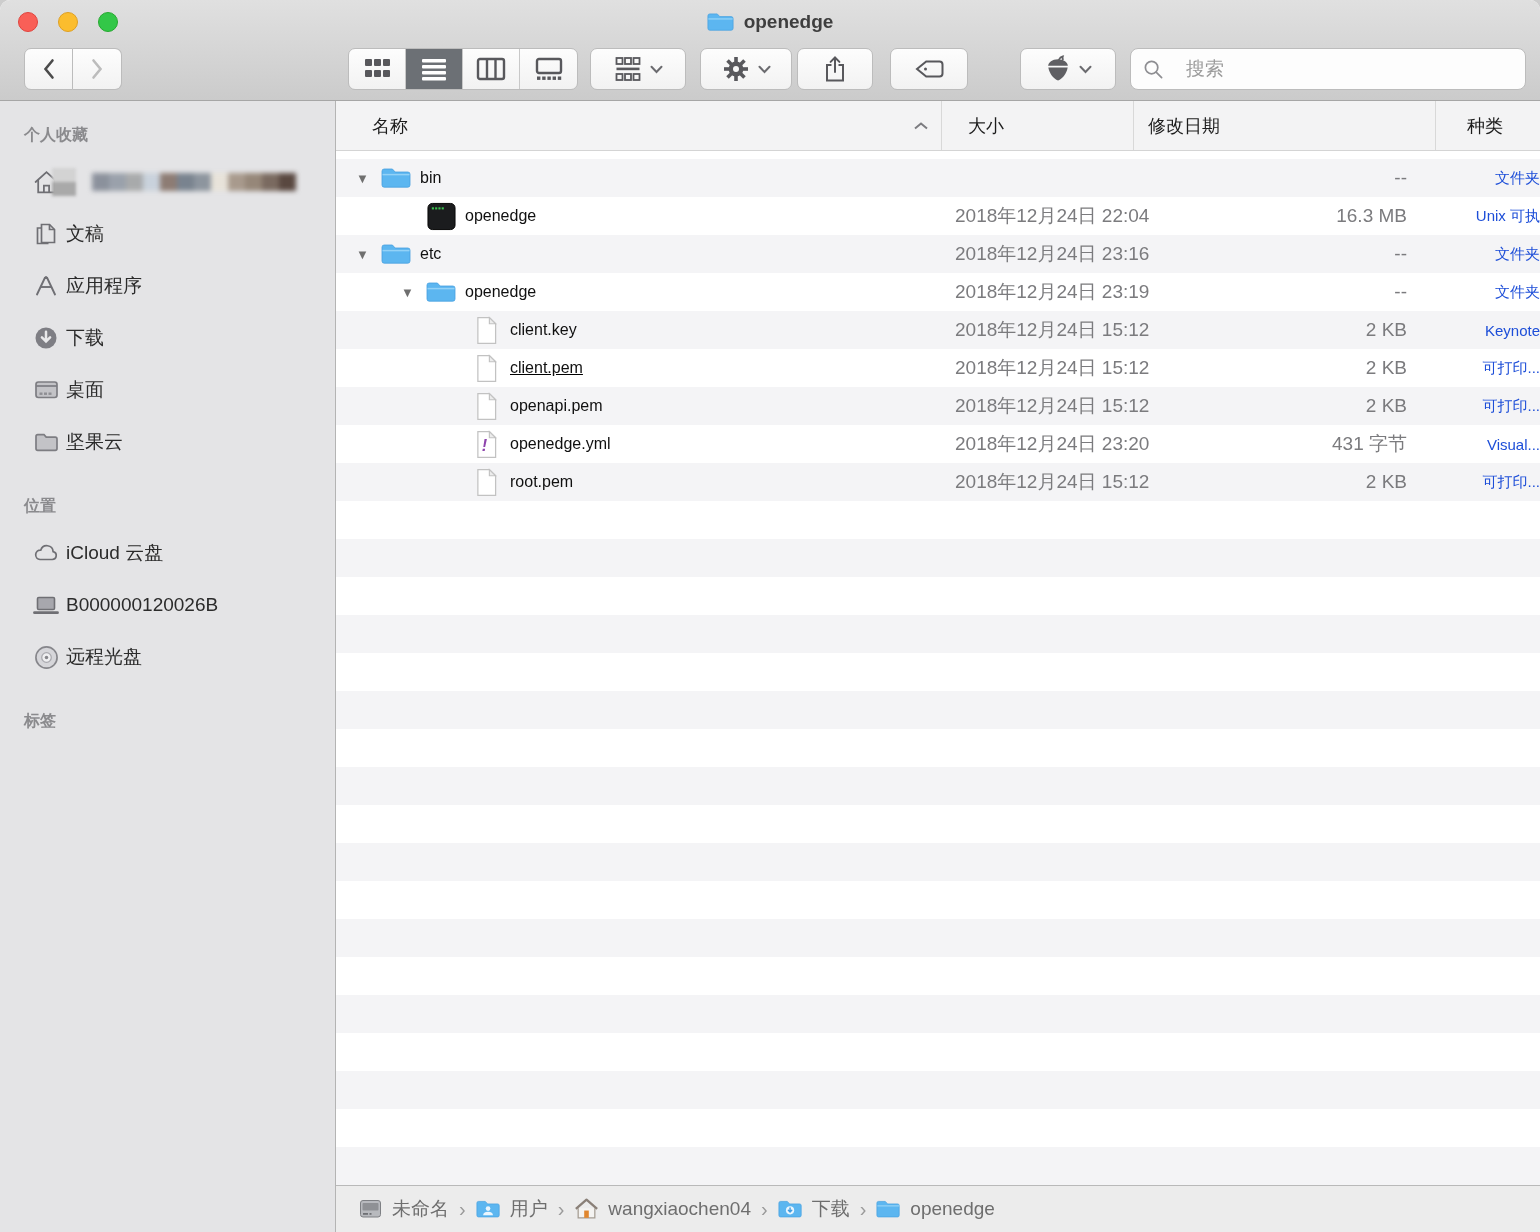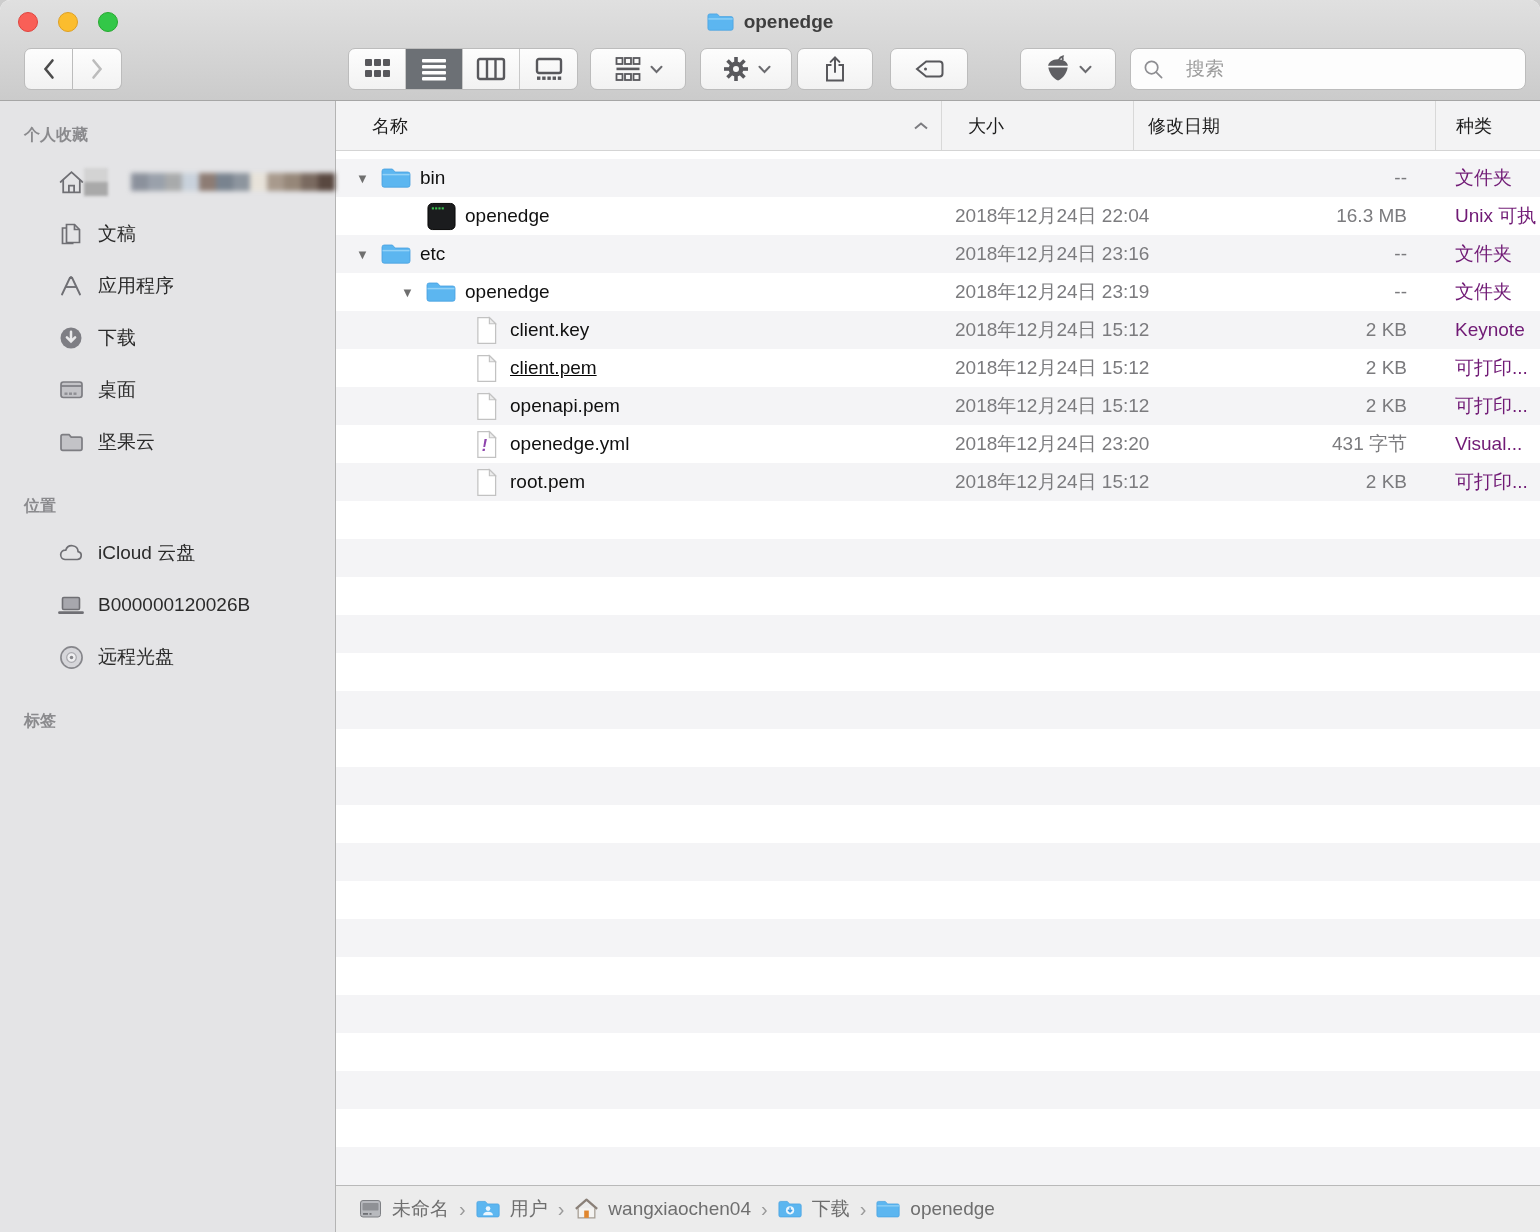--- a/index.html
+++ b/index.html
@@ -38,49 +38,49 @@
     border-radius:8px; display:flex; align-items:center; padding:0 12px; gap:20px; }
   .search input { border:none; outline:none; background:transparent; font-size:19px; flex:1;
     font-family:inherit; color:#333; }
   .search input::placeholder { color:#9b9b9b; }
 
   
   .winbody { flex:1; display:flex; min-height:0; }
   .sidebar { width:336px; background:#e4e4e6; border-right:1px solid #b4b4b4; padding-top:24px; flex:none; }
   .side-label { padding:0 0 10px 24px; font-size:16px; font-weight:600; color:#8a8a8d; }
   .side-label.later { margin-top:28px; }
-  .side-item { height:52px; display:flex; align-items:center; padding-left:57px; gap:13px;
+  .side-item { height:52px; display:flex; align-items:center; padding-left:32px; gap:6px;
     font-size:19px; color:#2b2b2b; white-space:nowrap; }
   .side-ic { width:28px; display:flex; justify-content:center; flex:none; }
   .redacted { display:flex; filter:blur(2.5px); height:18px; margin-left:6px; }
   .redacted span { width:17px; height:18px; display:block; }
   .redact-patch { position:relative; margin-left:-14px; margin-right:4px; display:flex; flex-direction:column; filter:blur(1.5px); }
   .redact-patch i { width:24px; height:14px; display:block; }
 
   .main { flex:1; display:flex; flex-direction:column; min-width:0; background:#fff; }
   .list-header { height:50px; display:flex; background:#f3f3f4; border-bottom:1px solid #d4d4d4;
     font-size:18px; font-weight:500; color:#1c1c1c; flex:none; }
   .hcell { display:flex; align-items:center; }
   .h-name { flex:1; padding-left:20px;margin-left:16px; }
   .h-name .sort { margin-left:auto; margin-right:12px; }
   .h-date { width:302px; border-left:1px solid #d8d8d8; padding-left:14px; }
   .h-size { width:192px; border-left:1px solid #d8d8d8; padding-left:26px; }
-  .h-kind { width:105px; border-left:1px solid #d8d8d8; padding-left:20px; }
+  .h-kind { width:105px; border-left:1px solid #d8d8d8; padding-left:31px; }
 
   .list-body { flex:1; overflow:hidden; padding-top:8px; background:#fff; }
   .row { height:38px; display:flex; align-items:center; }
   .row.striped { background:#f4f4f6; }
   .c-name { flex:1; display:flex; align-items:center; min-width:0; }
   .disclosure { width:24px; font-size:13px; color:#6f6f6f; flex:none; }
   .file-ic { width:32px; display:flex; justify-content:center; margin-right:8px; flex:none; }
-  .fname { font-size:19px; color:#101010; white-space:nowrap; }
+  .fname { font-size:16px; color:#101010; white-space:nowrap; }
   .c-date { width:302px; padding-left:14px; font-size:19px; color:#7b7b7e; flex:none; white-space:nowrap; }
   .c-size { width:192px; padding-right:28px; font-size:19px; color:#7b7b7e; text-align:right; flex:none; white-space:nowrap; }
-  .c-kind { width:105px; padding-left:20px; font-size:19px; color:#701a75; flex:none;
-    white-space:nowrap; overflow:hidden; }
+  .c-kind { width:105px; padding-left:20px; font-size:15px; color:#1d4ed8; flex:none;
+    white-space:nowrap; overflow:hidden;text-align:right; }
 
   .pathbar { height:47px; border-top:1px solid #b9b9b9; background:#ececec; display:flex;
     align-items:center; padding-left:22px; font-size:19px; color:#6e6e6e; flex:none; }
   .crumb { display:flex; align-items:center; gap:9px; white-space:nowrap; }
   .crumb-sep { margin:0 10px; color:#9a9a9a; font-size:20px; }
 </style>
 </head>
 <body>
 
 <div class="window">

